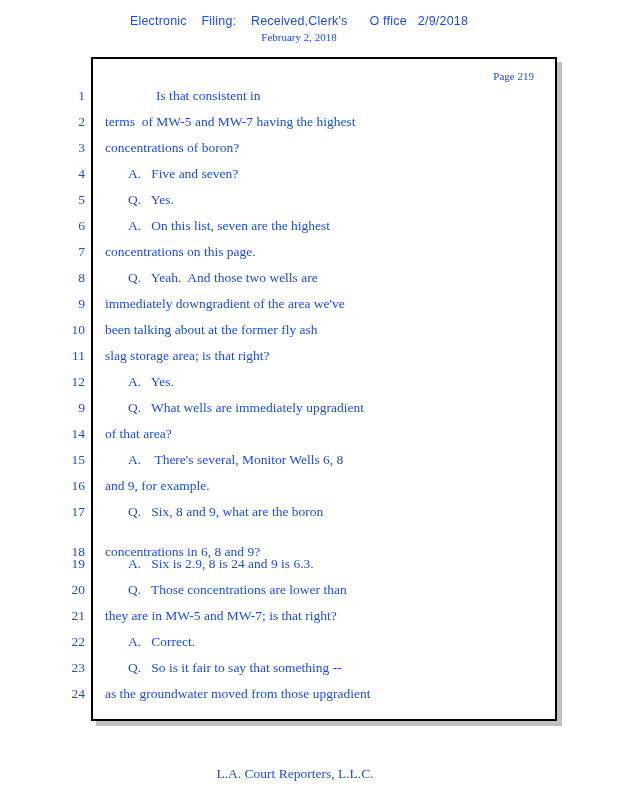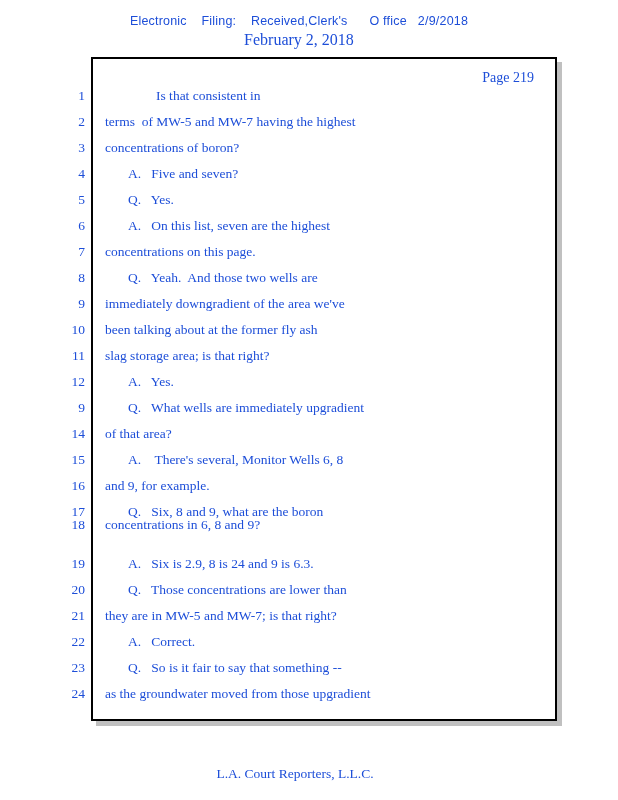--- a/index.html
+++ b/index.html
@@ -25,40 +25,40 @@
     text-align: center;
   }
   .stamp-filing {
     font-family: "Liberation Sans", sans-serif;
     font-size: 12.5px;
     letter-spacing: 0.2px;
     white-space: pre;
   }
   .stamp-date {
     font-family: "Liberation Serif", serif;
-    font-size: 16px;
+    font-size: 11px;
     margin-top: 3px;
     white-space: pre;
   }
   
   .page-box {
     position: absolute;
     left: 91px;
     top: 57px;
     width: 462px;
     height: 660px;
     border: 2px solid #000000;
     box-shadow: 5px 5px 0 0 #c0c0c0;
     background: #ffffff;
   }
   .page-number {
     position: absolute;
     top: 11px;
     right: 21px;
-    font-size: 14px;
+    font-size: 11px;
     white-space: pre;
   }
   
   .rows {
     position: absolute;
     left: 0;
     top: 0;
     width: 618px;
     height: 800px;
     pointer-events: none;
@@ -173,21 +173,21 @@
         <span class="lt indent-qa">A.    There's several, Monitor Wells 6, 8</span>
       </div>
       <div class="row" style="top: 477px;">
         <span class="ln">16</span>
         <span class="lt indent-none">and 9, for example.</span>
       </div>
       <div class="row" style="top: 503px;">
         <span class="ln">17</span>
         <span class="lt indent-qa">Q.   Six, 8 and 9, what are the boron</span>
       </div>
-      <div class="row" style="top: 516px;">
+      <div class="row" style="top: 543px;">
         <span class="ln">18</span>
         <span class="lt indent-none">concentrations in 6, 8 and 9?</span>
       </div>
       <div class="row" style="top: 555px;">
         <span class="ln">19</span>
         <span class="lt indent-qa">A.   Six is 2.9, 8 is 24 and 9 is 6.3.</span>
       </div>
       <div class="row" style="top: 581px; text-decoration: underline;">
         <span class="ln">20</span>
         <span class="lt indent-qa">Q.   Those concentrations are lower than</span>

